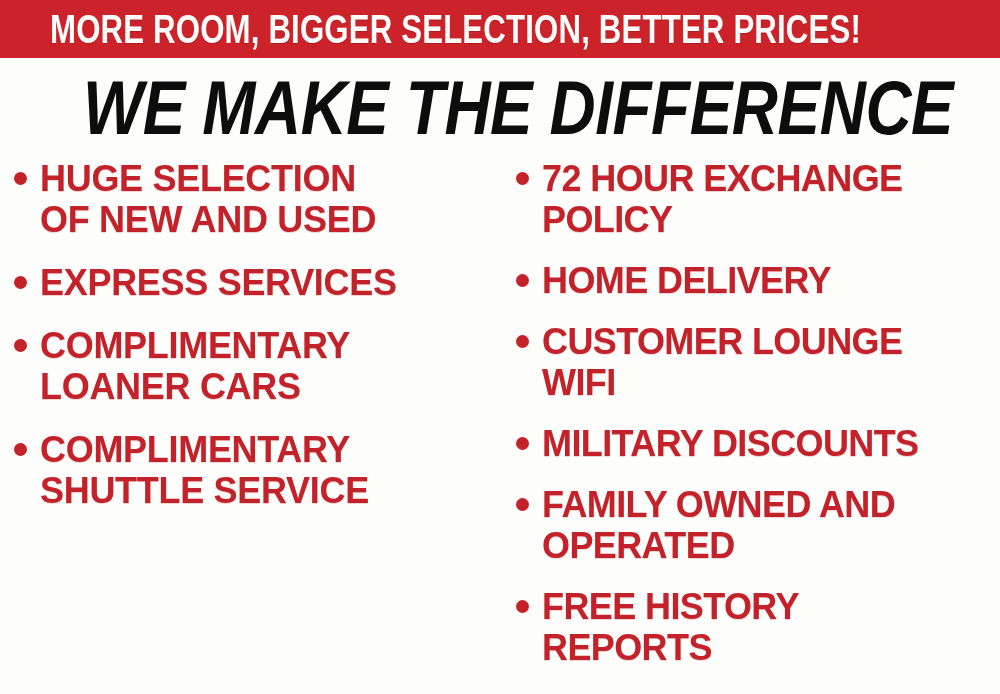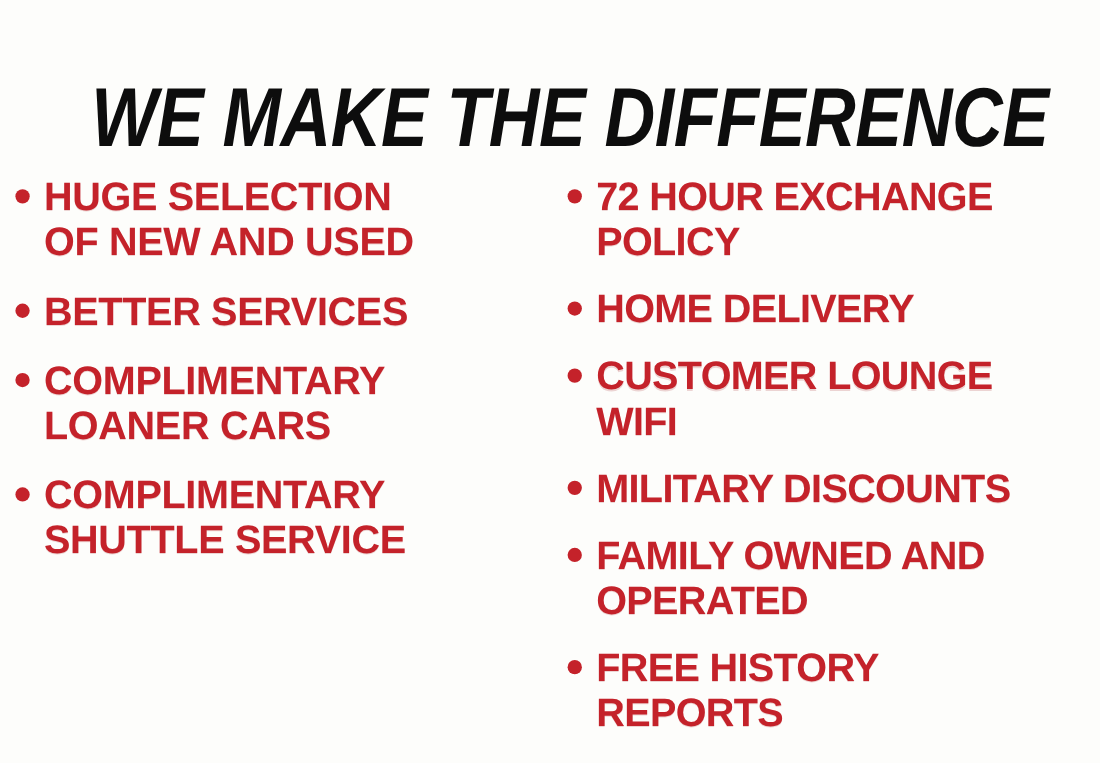--- a/index.html
+++ b/index.html
@@ -114,36 +114,39 @@
     text-shadow: 0 1px 0 rgba(160,25,32,0.18);
   }
   
   .col-right .bullet-label { letter-spacing: -0.6px; }
 </style>
 </head>
 <body>
 
 <div class="ad-root">
 
+  <div class="banner">
+    <div class="banner-text">MORE ROOM, BIGGER SELECTION, BETTER PRICES!</div>
+  </div>
 
   <div class="headline">
     <span class="headline-text">WE MAKE THE DIFFERENCE</span>
   </div>
 
   <div class="columns">
 
     <div class="col col-left">
       <div class="bullet-item">
         <span class="bullet-dot"></span>
         <span class="bullet-label">HUGE SELECTION
 OF NEW AND USED</span>
       </div>
       <div class="bullet-item">
         <span class="bullet-dot"></span>
-        <span class="bullet-label">BETTER SERVICES</span>
+        <span class="bullet-label">EXPRESS SERVICES</span>
       </div>
       <div class="bullet-item">
         <span class="bullet-dot"></span>
         <span class="bullet-label">COMPLIMENTARY
 LOANER CARS</span>
       </div>
       <div class="bullet-item">
         <span class="bullet-dot"></span>
         <span class="bullet-label">COMPLIMENTARY
 SHUTTLE SERVICE</span>

